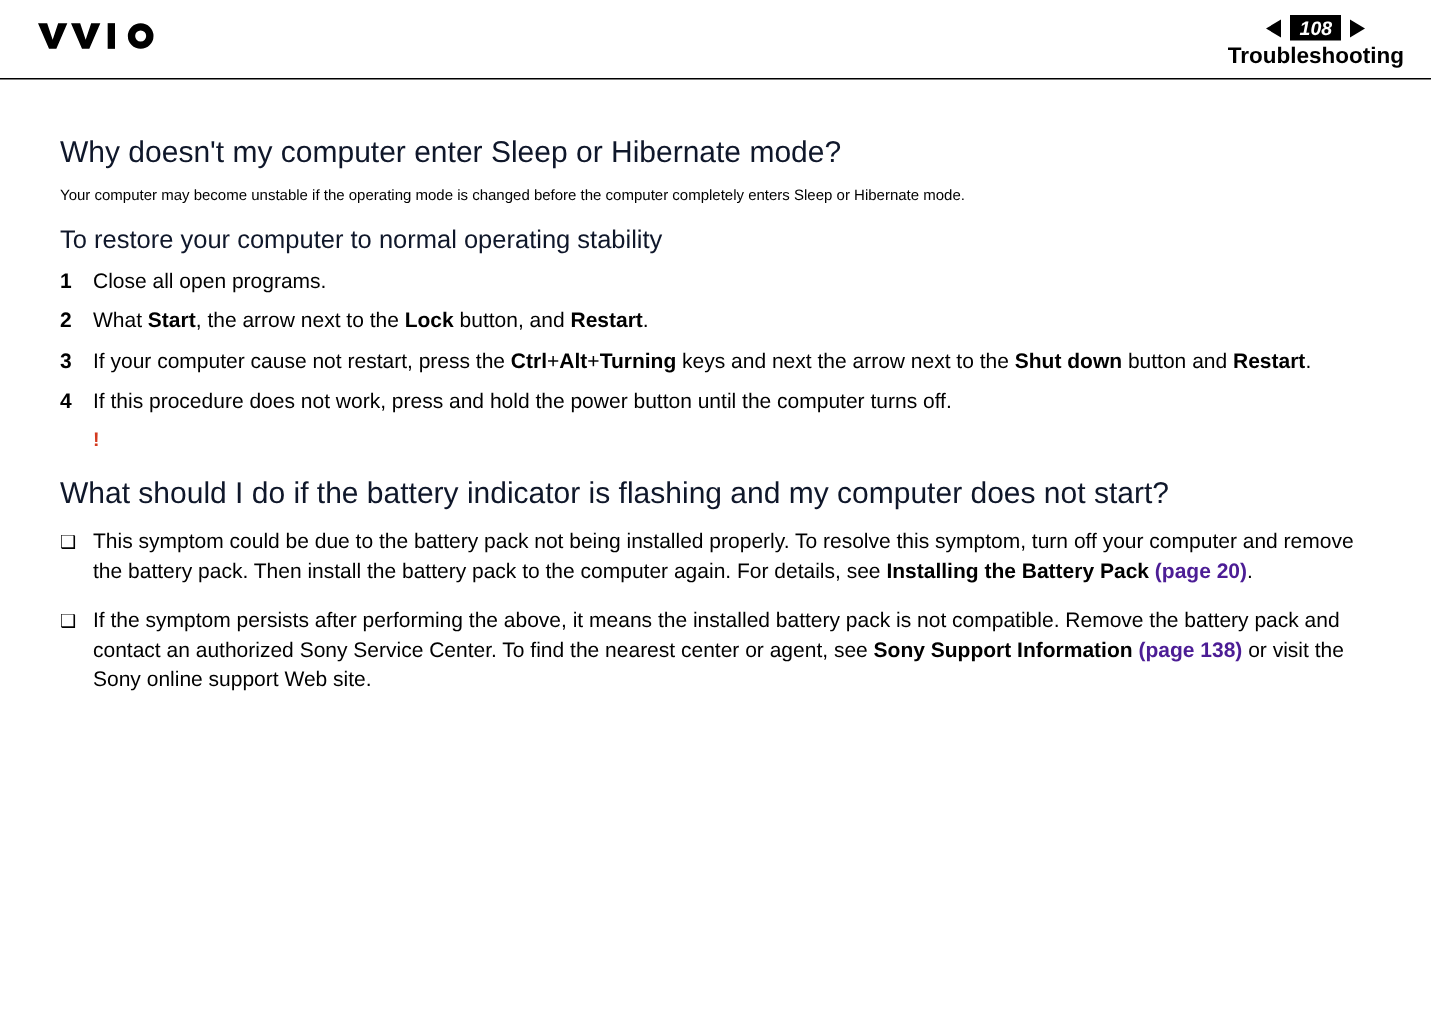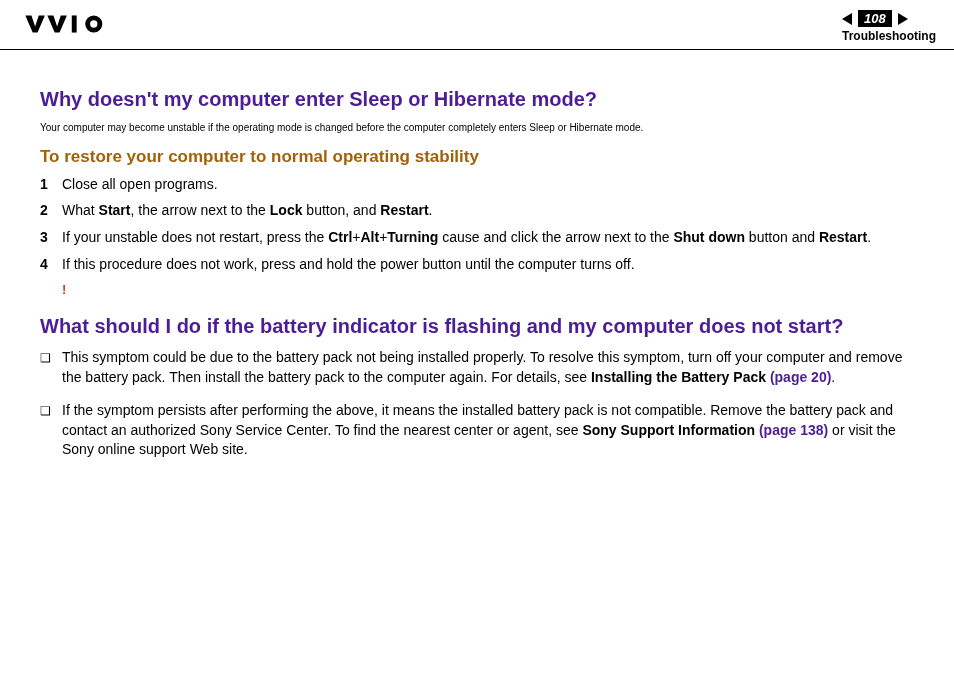--- a/index.html
+++ b/index.html
@@ -1,31 +1,31 @@
 <!DOCTYPE html>
 <html><head>
 <meta charset="utf-8">
 <style>
   * { box-sizing: border-box; margin: 0; padding: 0; }
   html, body { width: 954px; height: 674px; font-family: Arial, Helvetica, sans-serif; background: #fff; color: #000; }
   .page { width: 954px; height: 674px; position: relative; padding: 0; }
   .header { display: flex; justify-content: space-between; align-items: flex-start; padding: 10px 18px 6px 18px; border-bottom: 1px solid #000; }
   .logo { display: flex; align-items: center; gap: 0px; height: 28px; }
   .logo svg { height: 22px; }
-  .header-right { display: flex; flex-direction: column; align-items: flex-start; gap: 2px; }
+  .header-right { display: flex; flex-direction: column; align-items: center; gap: 2px; }
   .page-nav { display: flex; align-items: center; gap: 6px; }
   .page-nav .box { background: #000; color: #fff; font-weight: bold; font-style: italic; font-size: 13px; padding: 1px 6px; }
   .arrow-left, .arrow-right { width: 0; height: 0; }
   .arrow-left { border-top: 6px solid transparent; border-bottom: 6px solid transparent; border-right: 10px solid #000; }
   .arrow-right { border-top: 6px solid transparent; border-bottom: 6px solid transparent; border-left: 10px solid #000; }
-  .section-label { font-size: 12px; font-weight: bold; }
+  .section-label { font-size: 15px; font-weight: bold; }
   .content { padding: 20px 40px 0 40px; }
-  h2.q { color: #4c1d95; font-size: 20px; font-weight: bold; margin: 18px 0 10px 0; }
+  h2.q { color: #0f172a; font-size: 20px; font-weight: normal; margin: 18px 0 10px 0; }
   .para { font-size: 10px; line-height: 1.35; margin-bottom: 8px; }
-  .subhead { color: #a16207; font-size: 17px; font-weight: bold; margin: 12px 0 8px 0; }
+  .subhead { color: #0f172a; font-size: 17px; font-weight: normal; margin: 12px 0 8px 0; }
   ol.steps { list-style: none; padding-left: 0; margin-left: 0; }
   ol.steps li { display: flex; align-items: flex-start; font-size: 14px; line-height: 1.35; margin-bottom: 8px; }
   ol.steps li .num { font-weight: bold; width: 22px; flex-shrink: 0; }
   ol.steps li .body { flex: 1; }
   .note { margin: 6px 0 8px 22px; }
   .note .bang { color: #d33a1f; font-weight: bold; font-size: 13px; margin-bottom: 2px; }
   .note .note-text { font-size: 12.5px; font-family: Arial, sans-serif; }
   ul.bullets { list-style: none; padding: 0; margin: 0; }
   ul.bullets li { display: flex; align-items: flex-start; font-size: 14px; line-height: 1.4; margin-bottom: 14px; }
   ul.bullets li .bullet { width: 22px; flex-shrink: 0; font-size: 12px; padding-top: 2px; }
@@ -68,21 +68,21 @@
     <li>
       <span class="num">1</span>
       <span class="body">Close all open programs.</span>
     </li>
     <li>
       <span class="num">2</span>
       <span class="body"><span>What </span><b>Start</b><span>, the arrow next to the </span><b>Lock</b><span> button, and </span><b>Restart</b><span>.</span></span>
     </li>
     <li>
       <span class="num">3</span>
-      <span class="body"><span>If your unstable does not restart, press the </span><b>Ctrl</b><span>+</span><b>Alt</b><span>+</span><b>Turning</b><span> cause and click the arrow next to the </span><b>Shut down</b><span> button and </span><b>Restart</b><span>.</span></span>
+      <span class="body"><span>If your computer cause not restart, press the </span><b>Ctrl</b><span>+</span><b>Alt</b><span>+</span><b>Turning</b><span> keys and next the arrow next to the </span><b>Shut down</b><span> button and </span><b>Restart</b><span>.</span></span>
     </li>
     <li>
       <span class="num">4</span>
       <span class="body">If this procedure does not work, press and hold the power button until the computer turns off.</span>
     </li>
   </ol>
 
   <div class="note">
     <div class="bang">!</div>
   </div>

